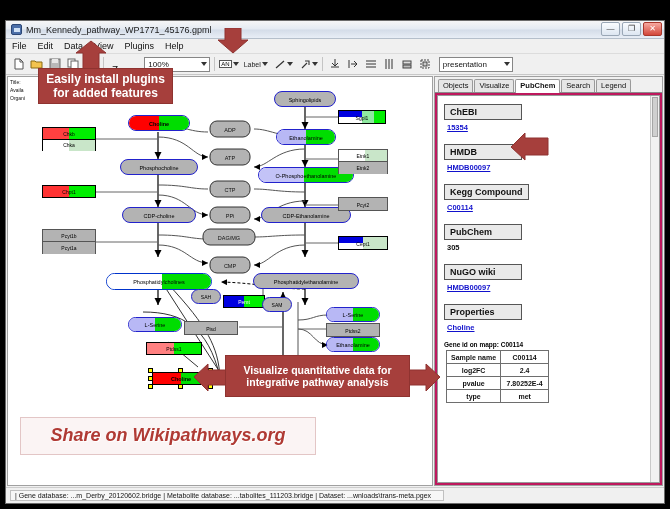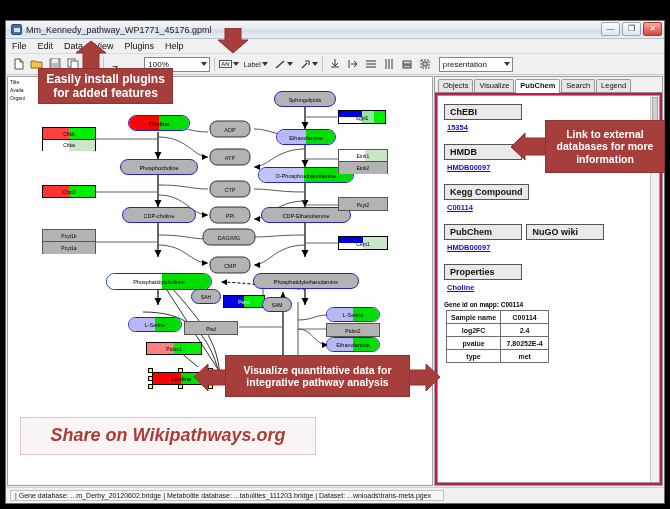--- a/index.html
+++ b/index.html
@@ -671,20 +671,21 @@
           <div class="bp-header">ChEBI</div>
           <a class="bp-link" href="#">15354</a>
 
           <div class="bp-header">HMDB</div>
           <a class="bp-link" href="#">HMDB00097</a>
 
           <div class="bp-header">Kegg Compound</div>
           <a class="bp-link" href="#">C00114</a>
 
           <div class="bp-header">PubChem</div>
+          <span class="bp-plain">305</span>
 
           <div class="bp-header">NuGO wiki</div>
           <a class="bp-link" href="#">HMDB00097</a>
 
           <div class="bp-header">Properties</div>
           <a class="bp-link" href="#">Choline</a>
 
           <div class="bp-gene-id">Gene id on mapp: C00114</div>
 
           <table class="expr">
@@ -725,21 +726,20 @@
   </svg>
 
   <svg class="arrow-shape" style="left:73px;top:40px;" width="36" height="32">
     <path d="M10,31 L26,31 L26,13 L33,13 L18,1 L3,13 L10,13 Z" fill="#a63f3c" stroke="#8f3330"></path>
   </svg>
   <div class="callout" id="callout-plugins">Easily install plugins for added features</div>
 
   <svg class="arrow-shape" style="left:511px;top:133px;" width="38" height="28">
     <path d="M37,5 L14,5 L14,0 L0,14 L14,27 L14,22 L37,22 Z" fill="#a63f3c" stroke="#8f3330"></path>
   </svg>
-  <div class="callout" id="callout-links">Link  to external databases  for more information</div>
 
   <svg class="arrow-shape" style="left:194px;top:362px;" width="34" height="30">
     <path d="M0,15 L14,2 L14,8 L33,8 L33,23 L14,23 L14,29 Z" fill="#a63f3c" stroke="#8f3330"></path>
   </svg>
   <svg class="arrow-shape" style="left:406px;top:362px;" width="34" height="30">
     <path d="M34,15 L20,2 L20,8 L1,8 L1,23 L20,23 L20,29 Z" fill="#a63f3c" stroke="#8f3330"></path>
   </svg>
   <div class="callout" id="callout-share">Share on Wikipathways.org</div>
 
   <div class="callout" id="callout-quant">Visualize quantitative data  for integrative pathway analysis</div>

